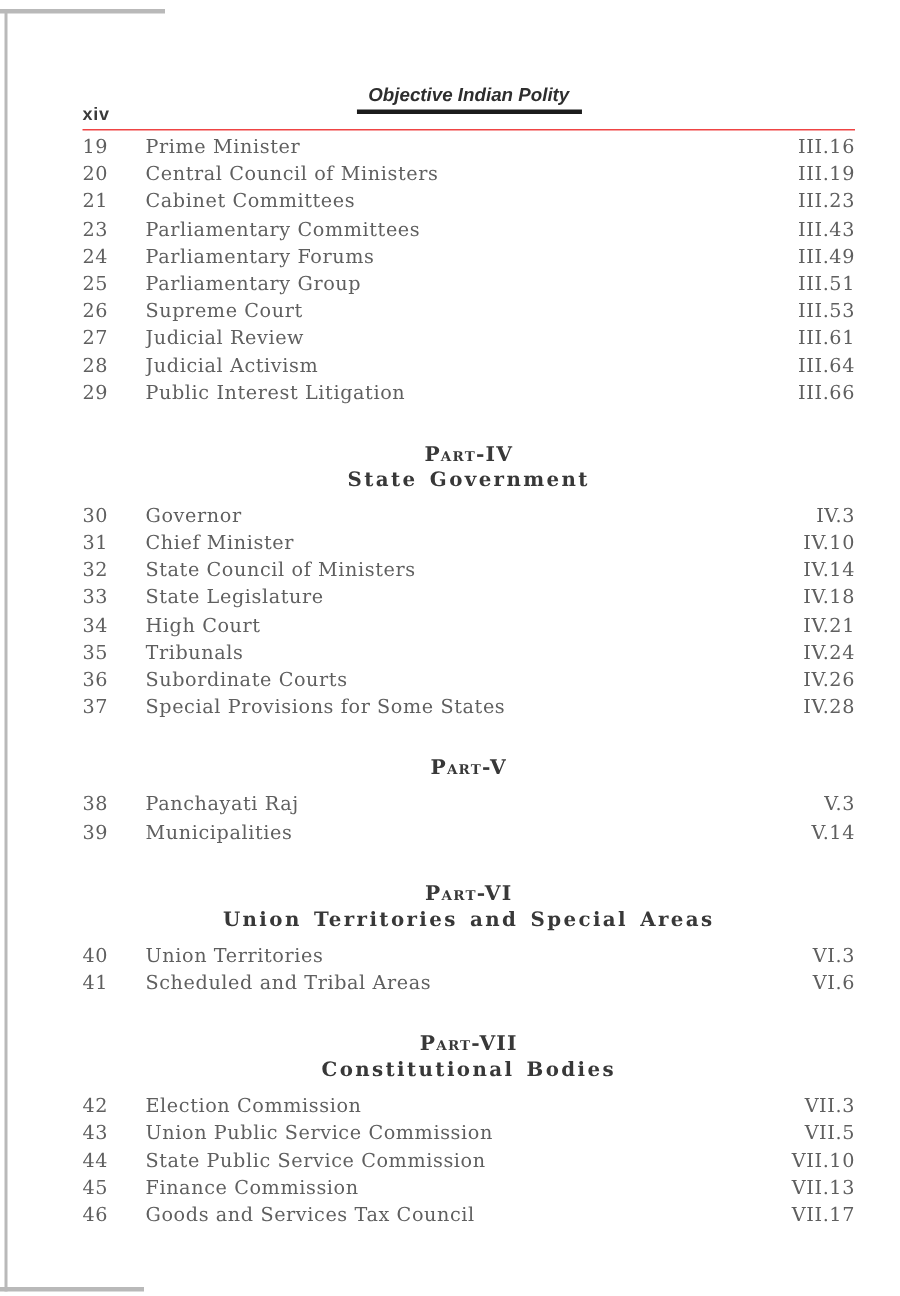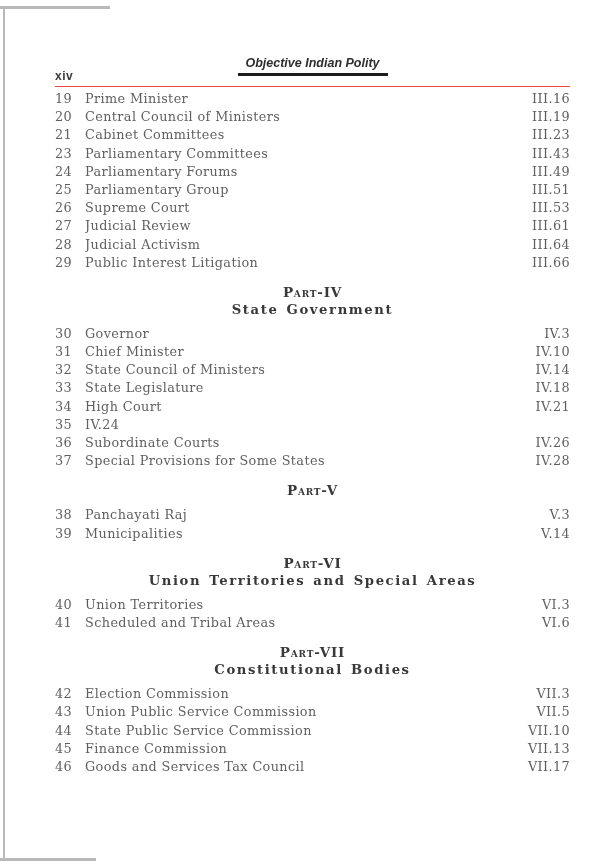--- a/index.html
+++ b/index.html
@@ -60,39 +60,40 @@
   }
 
   
   .toc-row {
     display: flex;
     align-items: baseline;
     height: 18.2px;
     font-size: 12.8px;
     color: #5f5f5f;
     letter-spacing: 0.4px;
+    gap: 12px;
   }
   .toc-num {
     width: 30px;
     flex: 0 0 30px;
   }
   .toc-title {
     flex: 1 1 auto;
     white-space: nowrap;
     overflow: hidden;
   }
   .toc-page {
     flex: 0 0 auto;
     text-align: right;
     white-space: nowrap;
   }
 
   .part-heading {
     text-align: center;
-    margin-top: 11px;
+    margin-top: 22px;
     margin-bottom: 8px;
     color: #383838;
   }
   .part-label {
     font-variant: small-caps;
     font-weight: bold;
     font-size: 13.5px;
     letter-spacing: 0.8px;
     line-height: 17px;
   }
@@ -192,20 +193,21 @@
         <span class="toc-title">State Legislature</span>
         <span class="toc-page">IV.18</span>
       </div>
       <div class="toc-row">
         <span class="toc-num">34</span>
         <span class="toc-title">High Court</span>
         <span class="toc-page">IV.21</span>
       </div>
       <div class="toc-row">
         <span class="toc-num">35</span>
+        <span class="toc-title">Tribunals</span>
         <span class="toc-page">IV.24</span>
       </div>
       <div class="toc-row">
         <span class="toc-num">36</span>
         <span class="toc-title">Subordinate Courts</span>
         <span class="toc-page">IV.26</span>
       </div>
       <div class="toc-row">
         <span class="toc-num">37</span>
         <span class="toc-title">Special Provisions for Some States</span>

